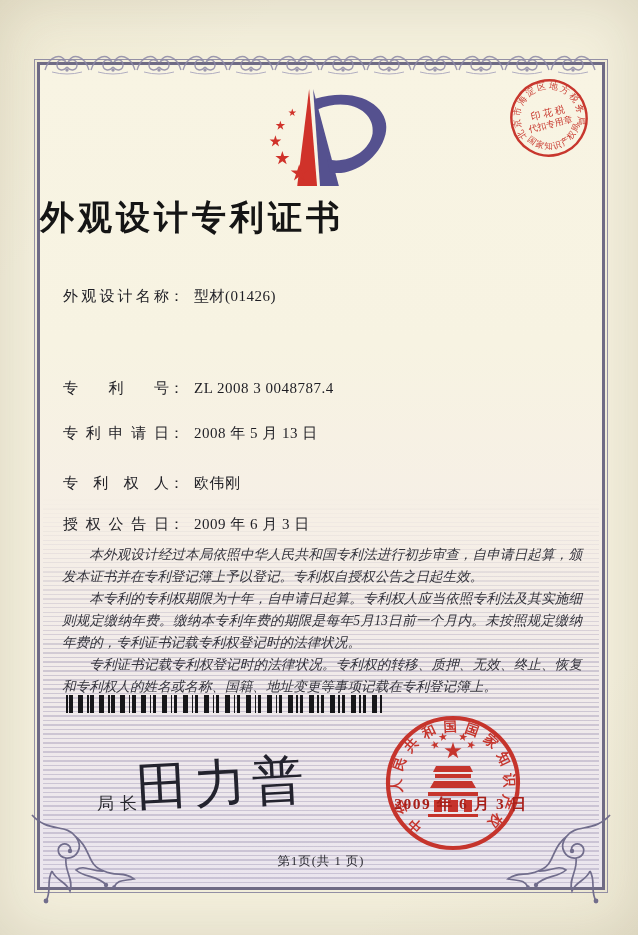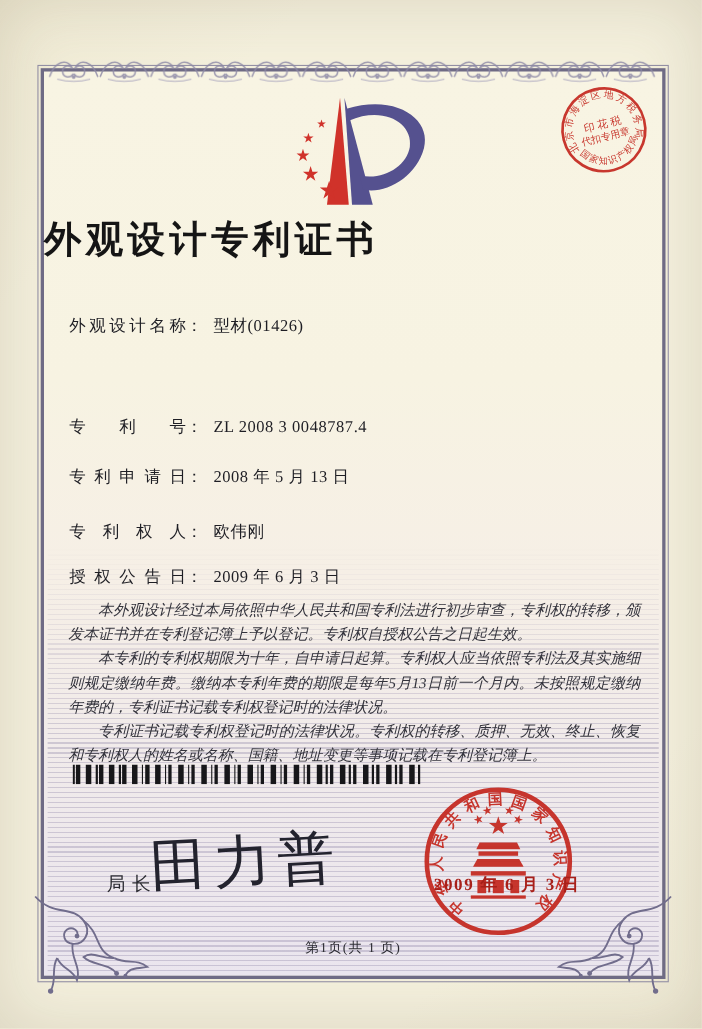--- a/index.html
+++ b/index.html
@@ -134,21 +134,21 @@
       <span class="flabel">专利申请日</span><span class="fcolon">：</span><span class="fvalue">2008 年 5 月 13 日</span>
     </div>
     <div class="field" style="top:409px">
       <span class="flabel">专利权人</span><span class="fcolon">：</span><span class="fvalue">欧伟刚</span>
     </div>
     <div class="field" style="top:450px">
       <span class="flabel">授权公告日</span><span class="fcolon">：</span><span class="fvalue">2009 年 6 月 3 日</span>
     </div>
 
     <div class="paragraphs">
-      <p>本外观设计经过本局依照中华人民共和国专利法进行初步审查，专利权的转移，颁发本证书并在专利登记簿上予以登记。专利权自授权公告之日起生效。</p>
+      <p>本外观设计经过本局依照中华人民共和国专利法进行初步审查，自申请日起算，颁发本证书并在专利登记簿上予以登记。专利权自授权公告之日起生效。</p>
       <p>本专利的专利权期限为十年，自申请日起算。专利权人应当依照专利法及其实施细则规定缴纳年费。缴纳本专利年费的期限是每年5月13日前一个月内。未按照规定缴纳年费的，专利证书记载专利权登记时的法律状况。</p>
       <p>专利证书记载专利权登记时的法律状况。专利权的转移、质押、无效、终止、恢复和专利权人的姓名或名称、国籍、地址变更等事项记载在专利登记簿上。</p>
     </div>
 
     <div class="barcode">
         <i style="width: 1.6px; margin-right: 1.9px;"></i>
         <i style="width: 3.2px; margin-right: 5.7px;"></i>
         <i style="width: 4.8px; margin-right: 3.8px;"></i>
         <i style="width: 1.6px; margin-right: 1.9px;"></i>
         <i style="width: 3.2px; margin-right: 5.7px;"></i>

